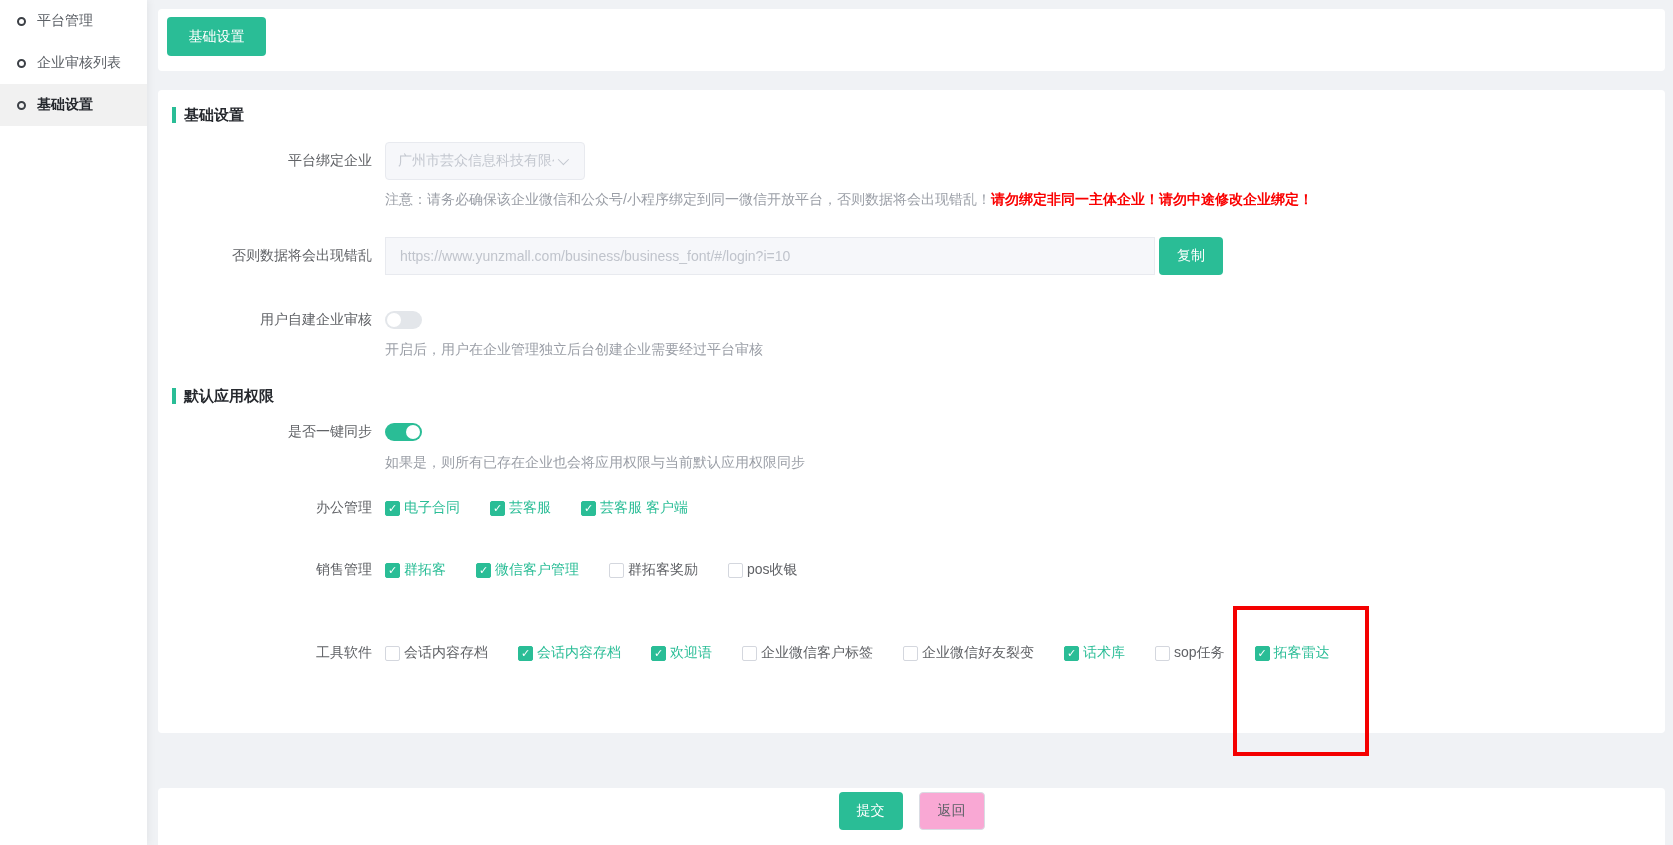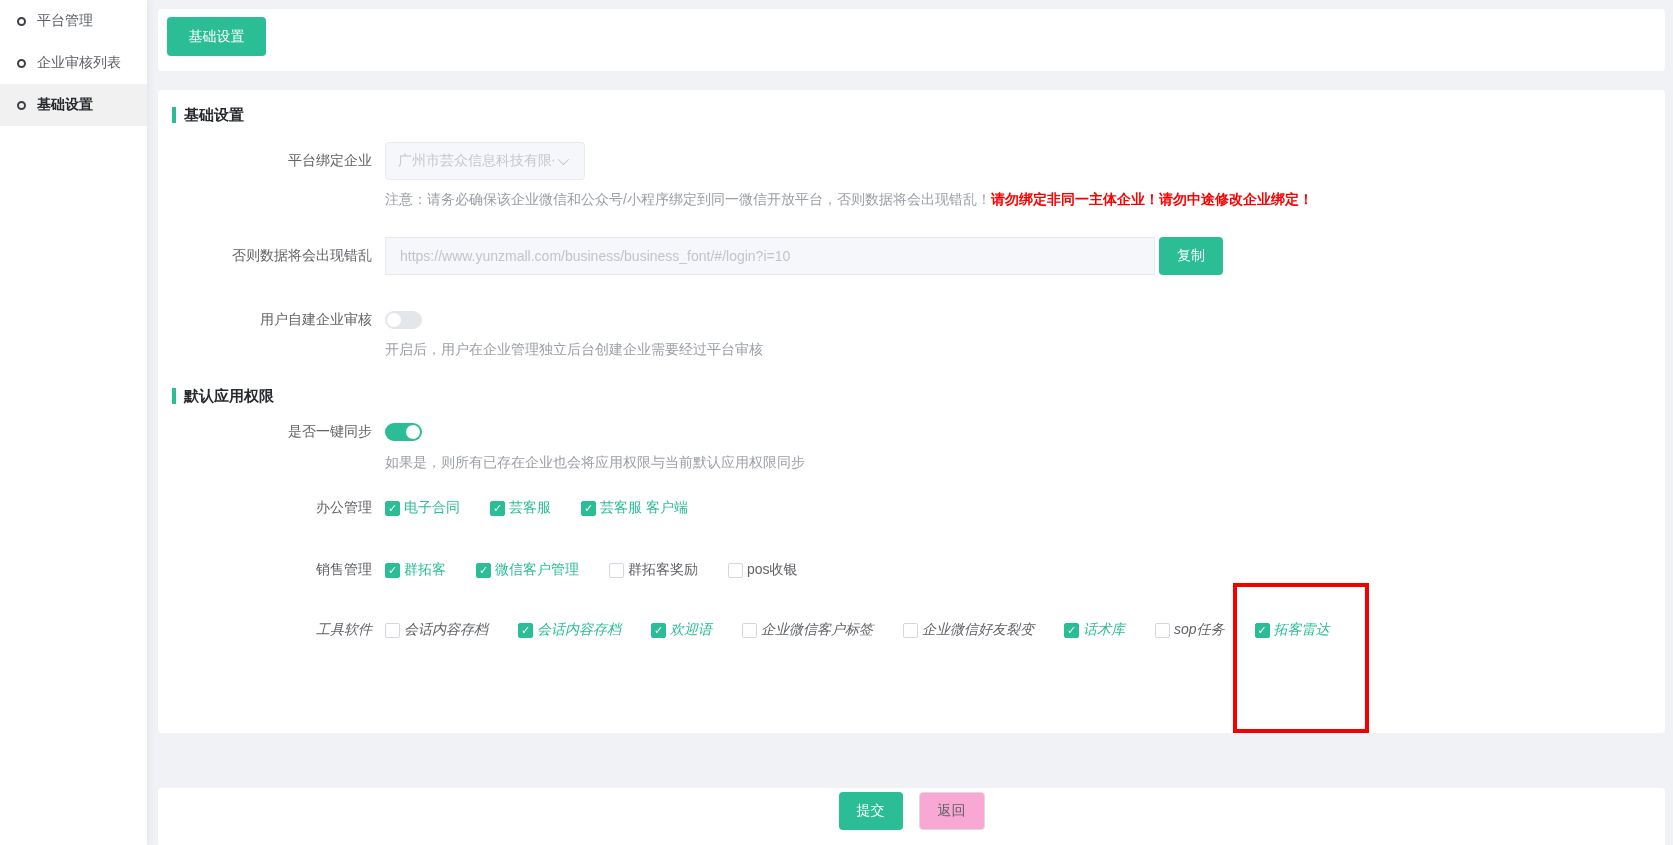--- a/index.html
+++ b/index.html
@@ -60,21 +60,21 @@
   .switch.on { background:#2abd96; }
   .switch .knob { width:14px; height:14px; background:#fff; border-radius:50%;
     position:absolute; top:2px; }
   .switch.off .knob { left:2px; }
   .switch.on .knob { right:2px; }
   .helper-row { margin-top:11px; height:19px; line-height:19px; color:#9a9ea6; }
   .helper-row2 { margin-top:12px; height:19px; line-height:19px; color:#9a9ea6; }
   .st2 { margin-top:28px; }
   
   .cb-row { display:flex; align-items:flex-end; height:19px; }
-  .cb-row1 { margin-top:26px; } .cb-row2 { margin-top:43px; } .cb-row3 { margin-top:41px;font-style:italic; }
+  .cb-row1 { margin-top:26px; } .cb-row2 { margin-top:43px; } .cb-row3 { margin-top:64px; }
   .cb-items { display:flex; align-items:center; }
   .cb-item { display:flex; align-items:center; margin-right:30px; cursor:pointer;
     position:relative; white-space:nowrap; }
   .cb-box { width:15px; height:15px; border-radius:2px; border:1px solid #d4d7de;
     background:#fff; margin-right:4px; font-size:11px; line-height:13px;
     text-align:center; color:#fff; flex:0 0 auto; }
   .cb-item.checked .cb-box { background:#2abd96; border-color:#2abd96; }
   .cb-item .cb-label { color:#606266; }
   .cb-item.checked .cb-label { color:#2abd96; }
   .hl-rect { position:absolute; left:-22px; top:-38px; width:136px; height:150px;

